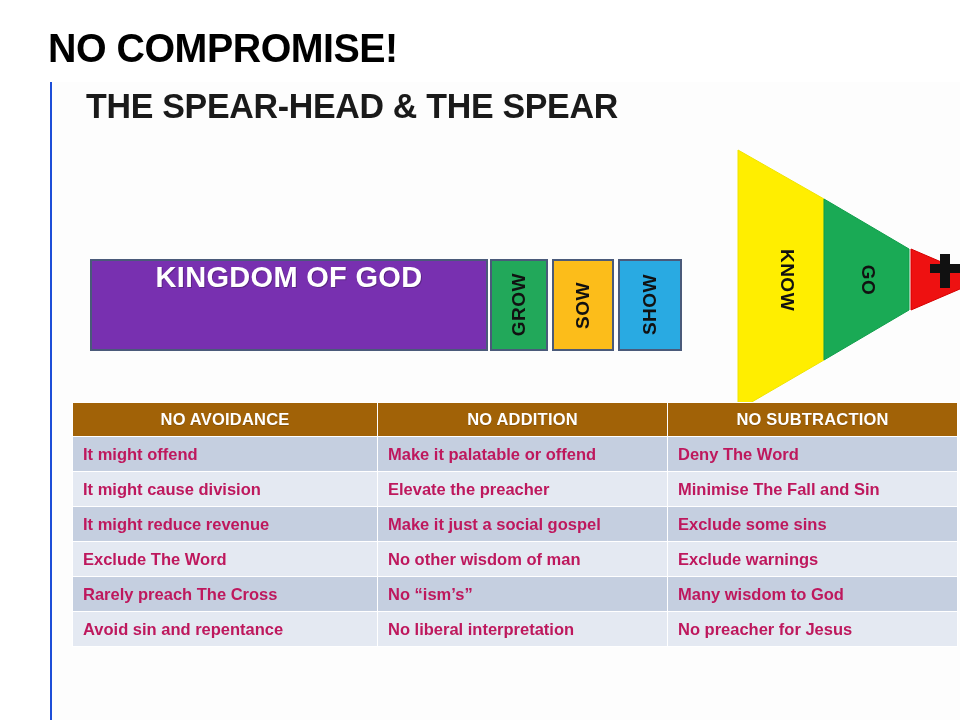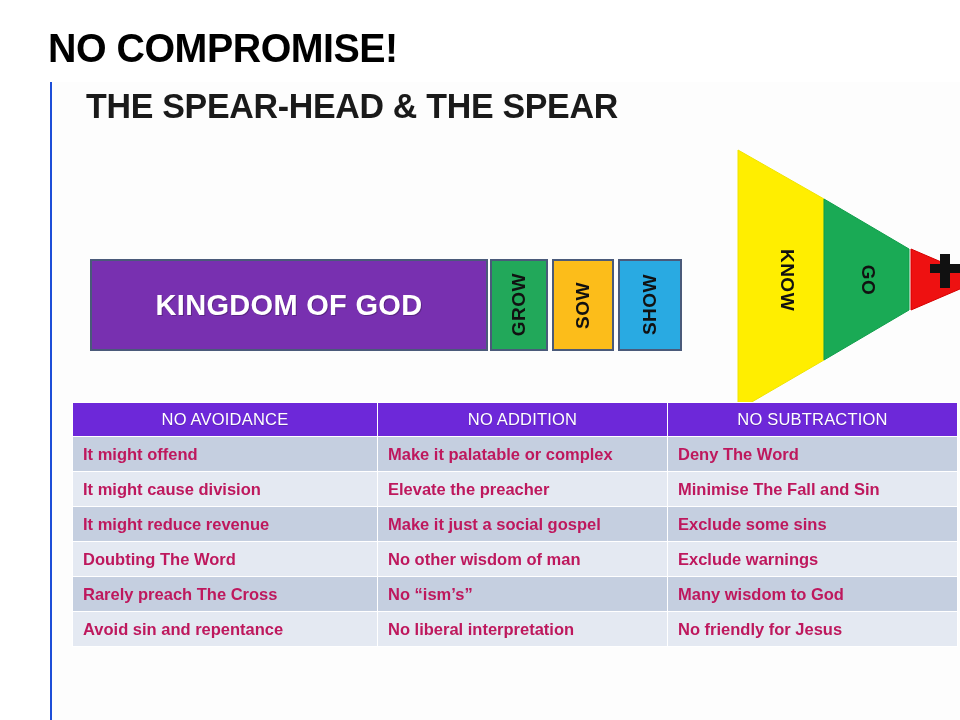--- a/index.html
+++ b/index.html
@@ -65,21 +65,21 @@
   }
 
   .shaft {
     position: absolute;
     left: 38px;
     top: 117px;
     height: 92px;
     box-sizing: border-box;
     border: 2px solid #4a5a7a;
     display: flex;
-    align-items: center;
+    align-items: flex-start;
   }
   .shaft-kingdom {
     width: 398px;
     background: #7830b0;
     justify-content: center;
   }
   .shaft-kingdom .kingdom-label {
     color: #ffffff;
     font-size: 29px;
     font-weight: bold;
@@ -148,24 +148,24 @@
     left: 20px;
     top: 320px;
     width: 885px;
   }
   table.cmp {
     border-collapse: collapse;
     width: 885px;
     table-layout: fixed;
   }
   table.cmp th {
-    background: #6d28d9;
+    background: #a16207;
     color: #ffffff;
     font-size: 16.5px;
-    font-weight: normal;
+    font-weight: bold;
     letter-spacing: 0.2px;
     height: 34px;
     text-align: center;
     border: 1px solid #ffffff;
     border-top: 1px solid #ffffff;
     box-sizing: border-box;
     text-shadow: 0 1px 0 rgba(0,0,0,0.18);
   }
   table.cmp td {
     font-size: 16.5px;
@@ -245,45 +245,45 @@
       <thead>
         <tr>
           <th>NO AVOIDANCE</th>
           <th>NO ADDITION</th>
           <th>NO SUBTRACTION</th>
         </tr>
       </thead>
       <tbody>
         <tr>
           <td>It might offend</td>
-          <td>Make it palatable or complex</td>
+          <td>Make it palatable or offend</td>
           <td>Deny The Word</td>
         </tr>
         <tr>
           <td>It might cause division</td>
           <td>Elevate the preacher</td>
           <td>Minimise The Fall and Sin</td>
         </tr>
         <tr>
           <td>It might reduce revenue</td>
           <td>Make it just a social gospel</td>
           <td>Exclude some sins</td>
         </tr>
         <tr>
-          <td>Doubting The Word</td>
+          <td>Exclude The Word</td>
           <td>No other wisdom of man</td>
           <td>Exclude warnings</td>
         </tr>
         <tr>
           <td>Rarely preach The Cross</td>
           <td>No “ism’s”</td>
           <td>Many wisdom to God</td>
         </tr>
         <tr>
           <td>Avoid sin and repentance</td>
           <td>No liberal interpretation</td>
-          <td>No friendly for Jesus</td>
+          <td>No preacher for Jesus</td>
         </tr>
       </tbody>
     </table>
   </div>
 
 </div>
 
 </body></html>

